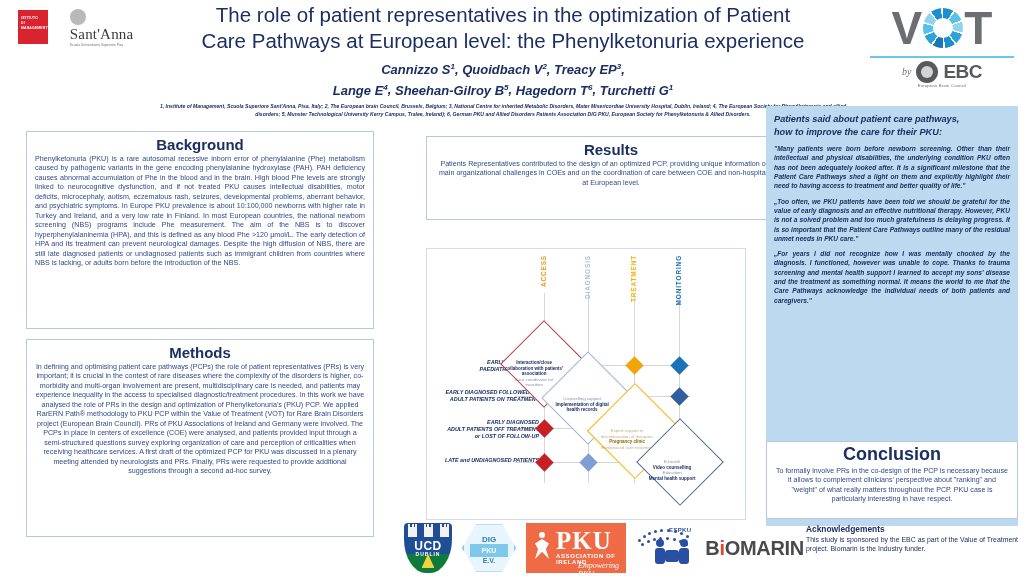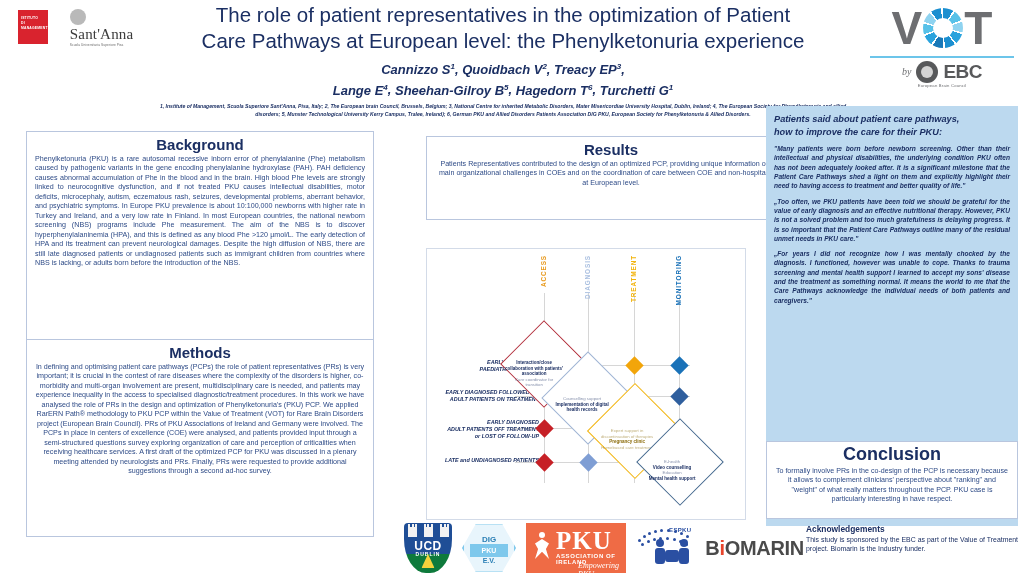--- a/index.html
+++ b/index.html
@@ -61,21 +61,21 @@
   .panel-h {
     text-align: center; font-weight: bold; color: #1b2f63;
     font-size: 15px; padding: 4px 0 2px 0;
   }
   .panel-b {
     font-size: 7.15px; line-height: 9.45px; color: #2d4a86; padding: 0 8px 6px 8px; text-align: justify;
   }
   .panel-b.center { text-align: center; }
 
   
-  #background-panel { left: 26px; top: 131px; width: 348px; height: 242px; }
+  #background-panel { left: 26px; top: 131px; width: 348px; height: 198px; }
   #methods-panel    { left: 26px; top: 339px; width: 348px; height: 198px; }
 
   
   #results-panel { left: 426px; top: 136px; width: 370px; height: 84px; }
   #diagram-panel { left: 426px; top: 248px; width: 320px; height: 272px; background:#fff; border:1px solid #d3dbe8; }
 
   
   #quotes-panel {
     position: absolute; left: 766px; top: 106px; width: 252px; height: 420px;
     background: #bcd9ef; padding: 7px 8px 6px 8px;

